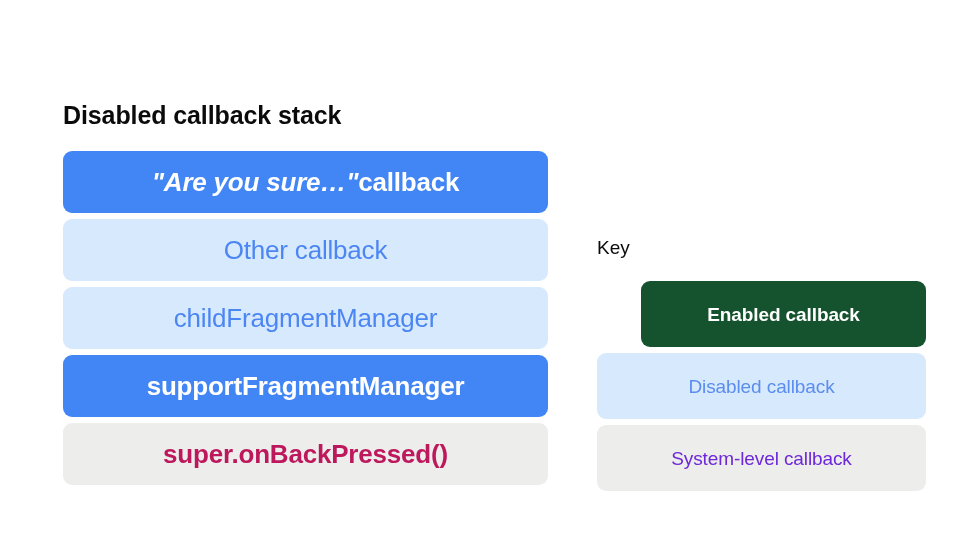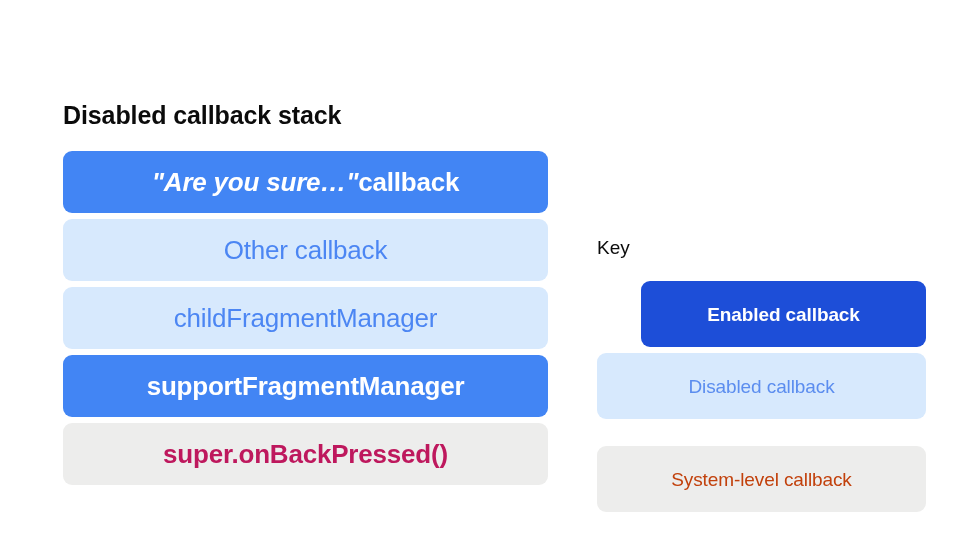--- a/index.html
+++ b/index.html
@@ -111,25 +111,25 @@
     align-items: center;
     justify-content: center;
     box-sizing: border-box;
     white-space: nowrap;
   }
   .key-bar .key-label {
     font-size: 19px;
     line-height: 23px;
     letter-spacing: -0.1px;
   }
-  .key-bar.enabled { background: #1d4ed8; color: #FFFFFF; margin-left: 44px; }
+  .key-bar.enabled { background: #14532d; color: #FFFFFF; margin-left: 44px; }
   .key-bar.enabled .key-label { font-weight: 700; }
   .key-bar.disabled { background: #D7E9FD; color: #5B8DEF; }
   .key-bar.disabled .key-label { font-weight: 400; text-align: right; }
-  .key-bar.system { background: #EDEDEC; color: #c2410c; margin-top: 21px; }
+  .key-bar.system { background: #EDEDEC; color: #6d28d9; }
   .key-bar.system .key-label { font-weight: 400; }
 </style>
 </head>
 <body>
 
 <div class="stack-section">
   <h1 class="section-title">Disabled callback stack</h1>
 
   <div class="stack-list">
 

